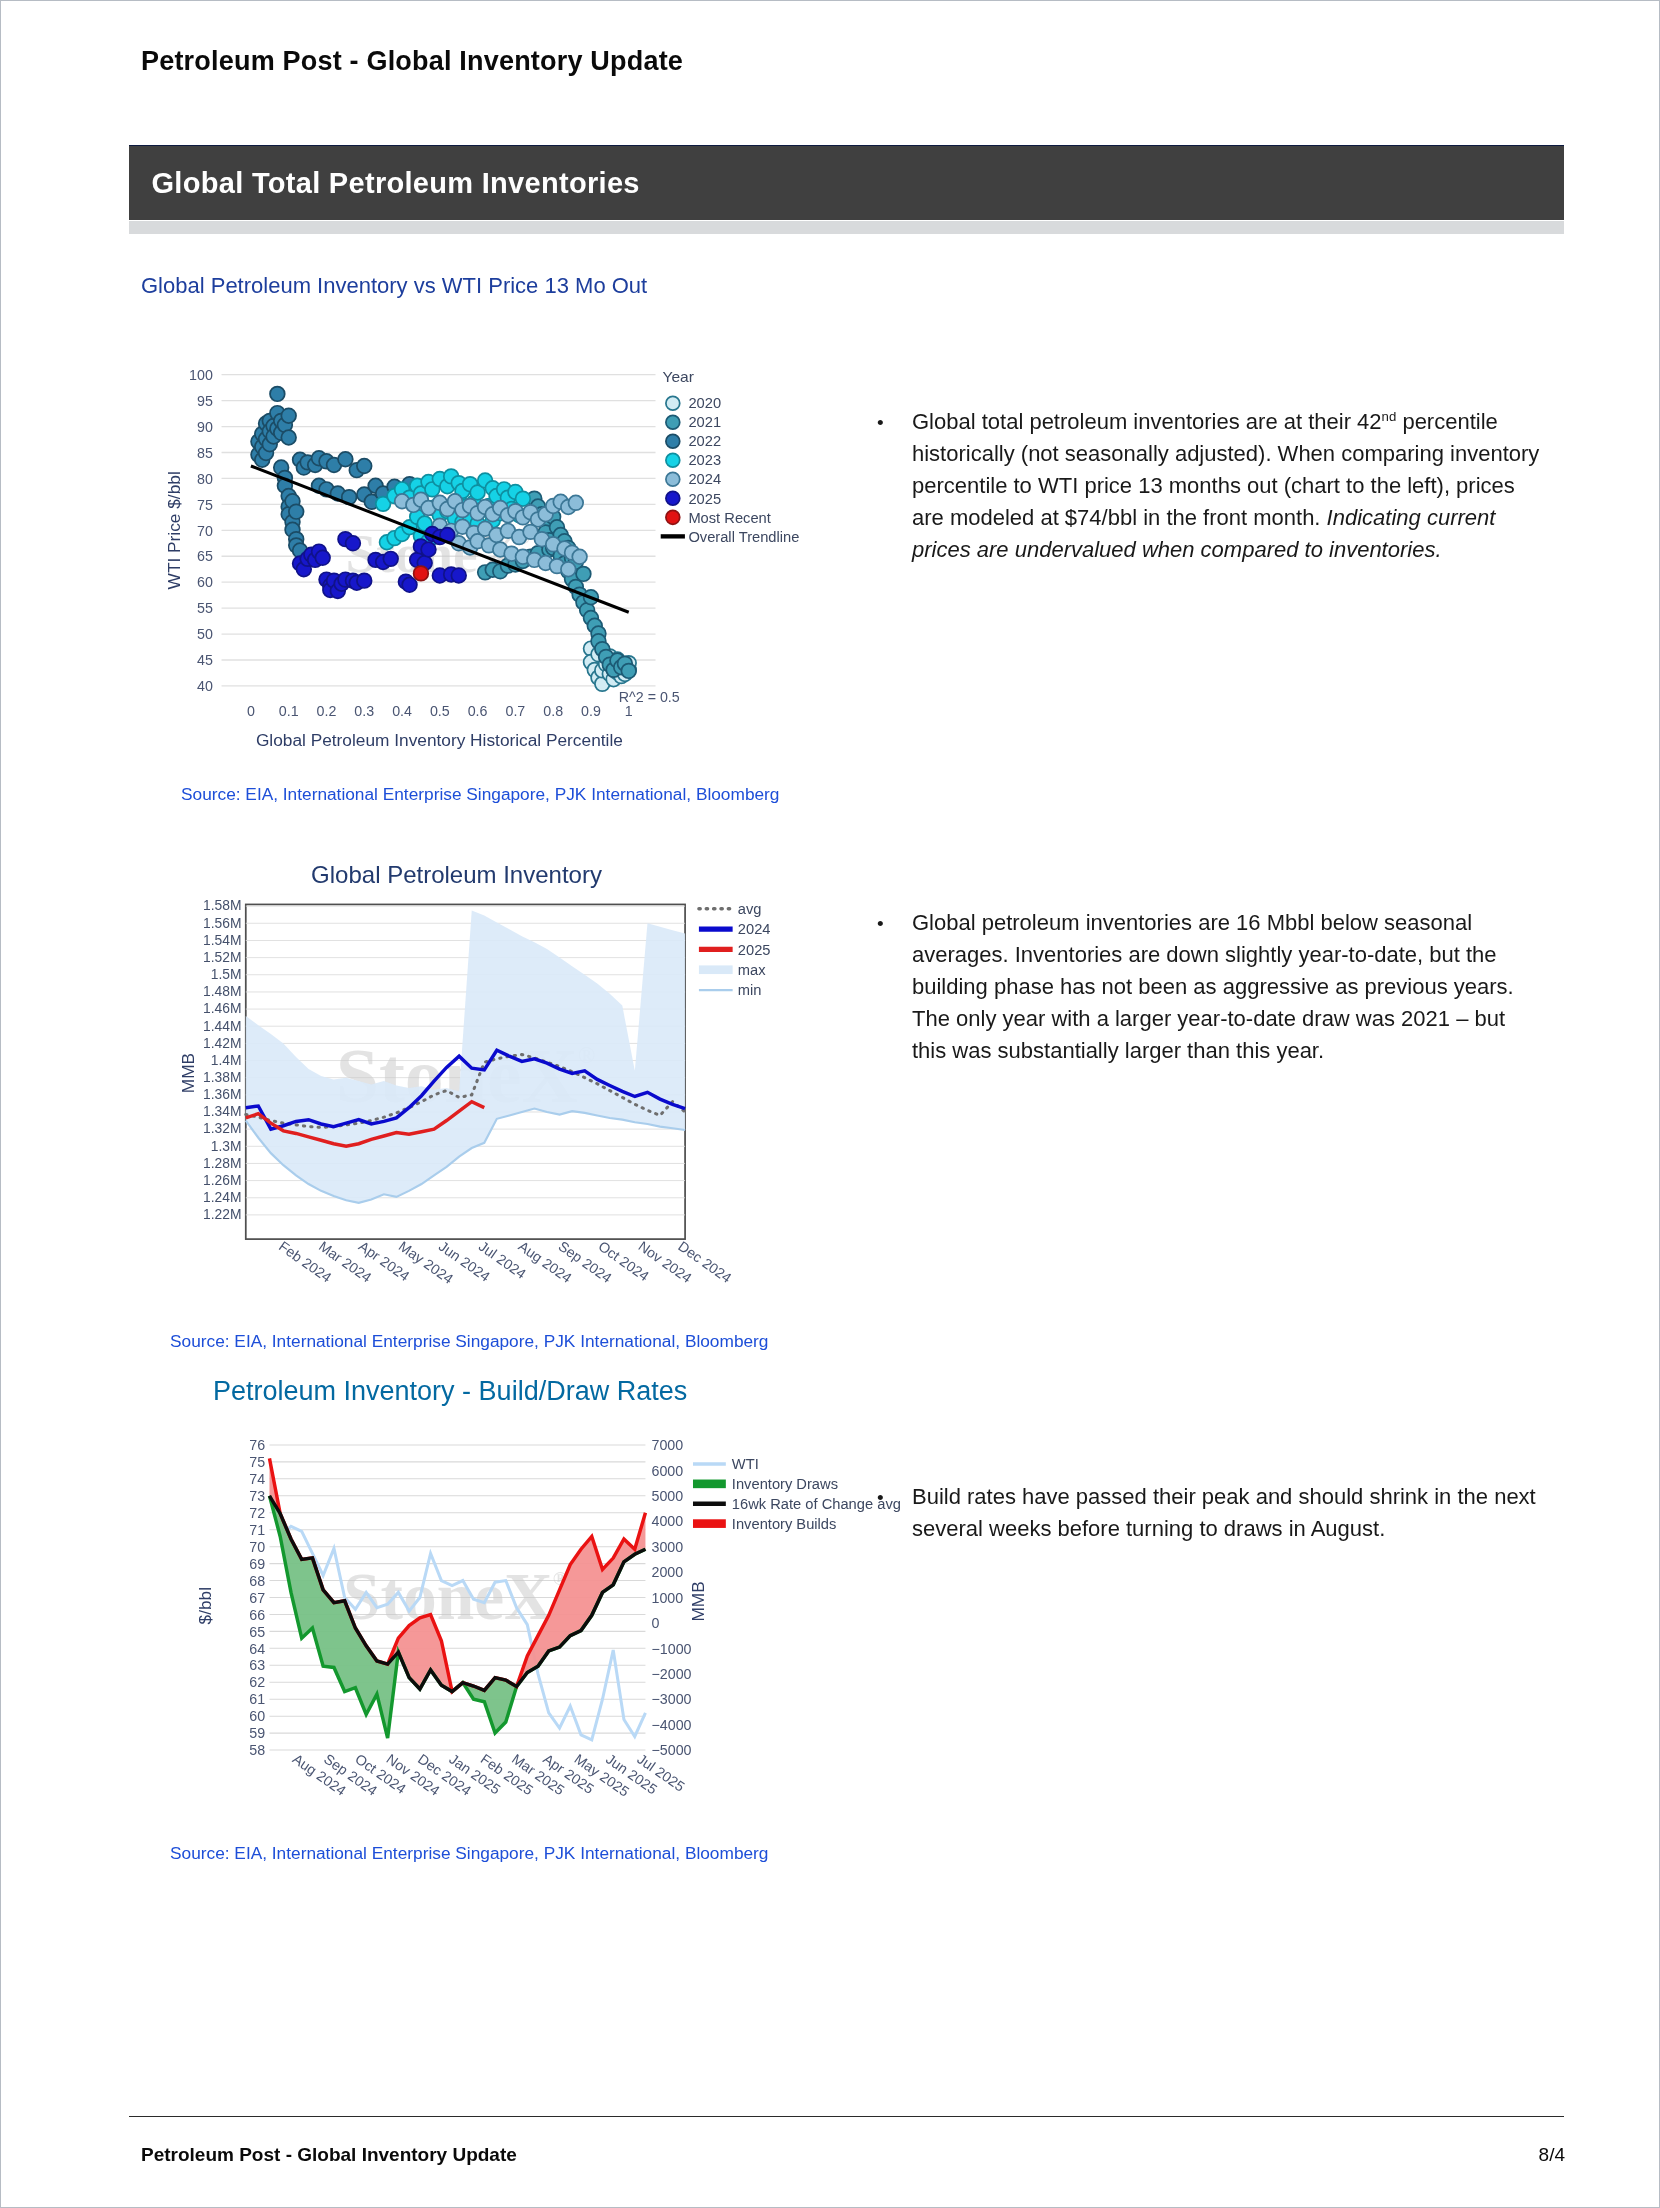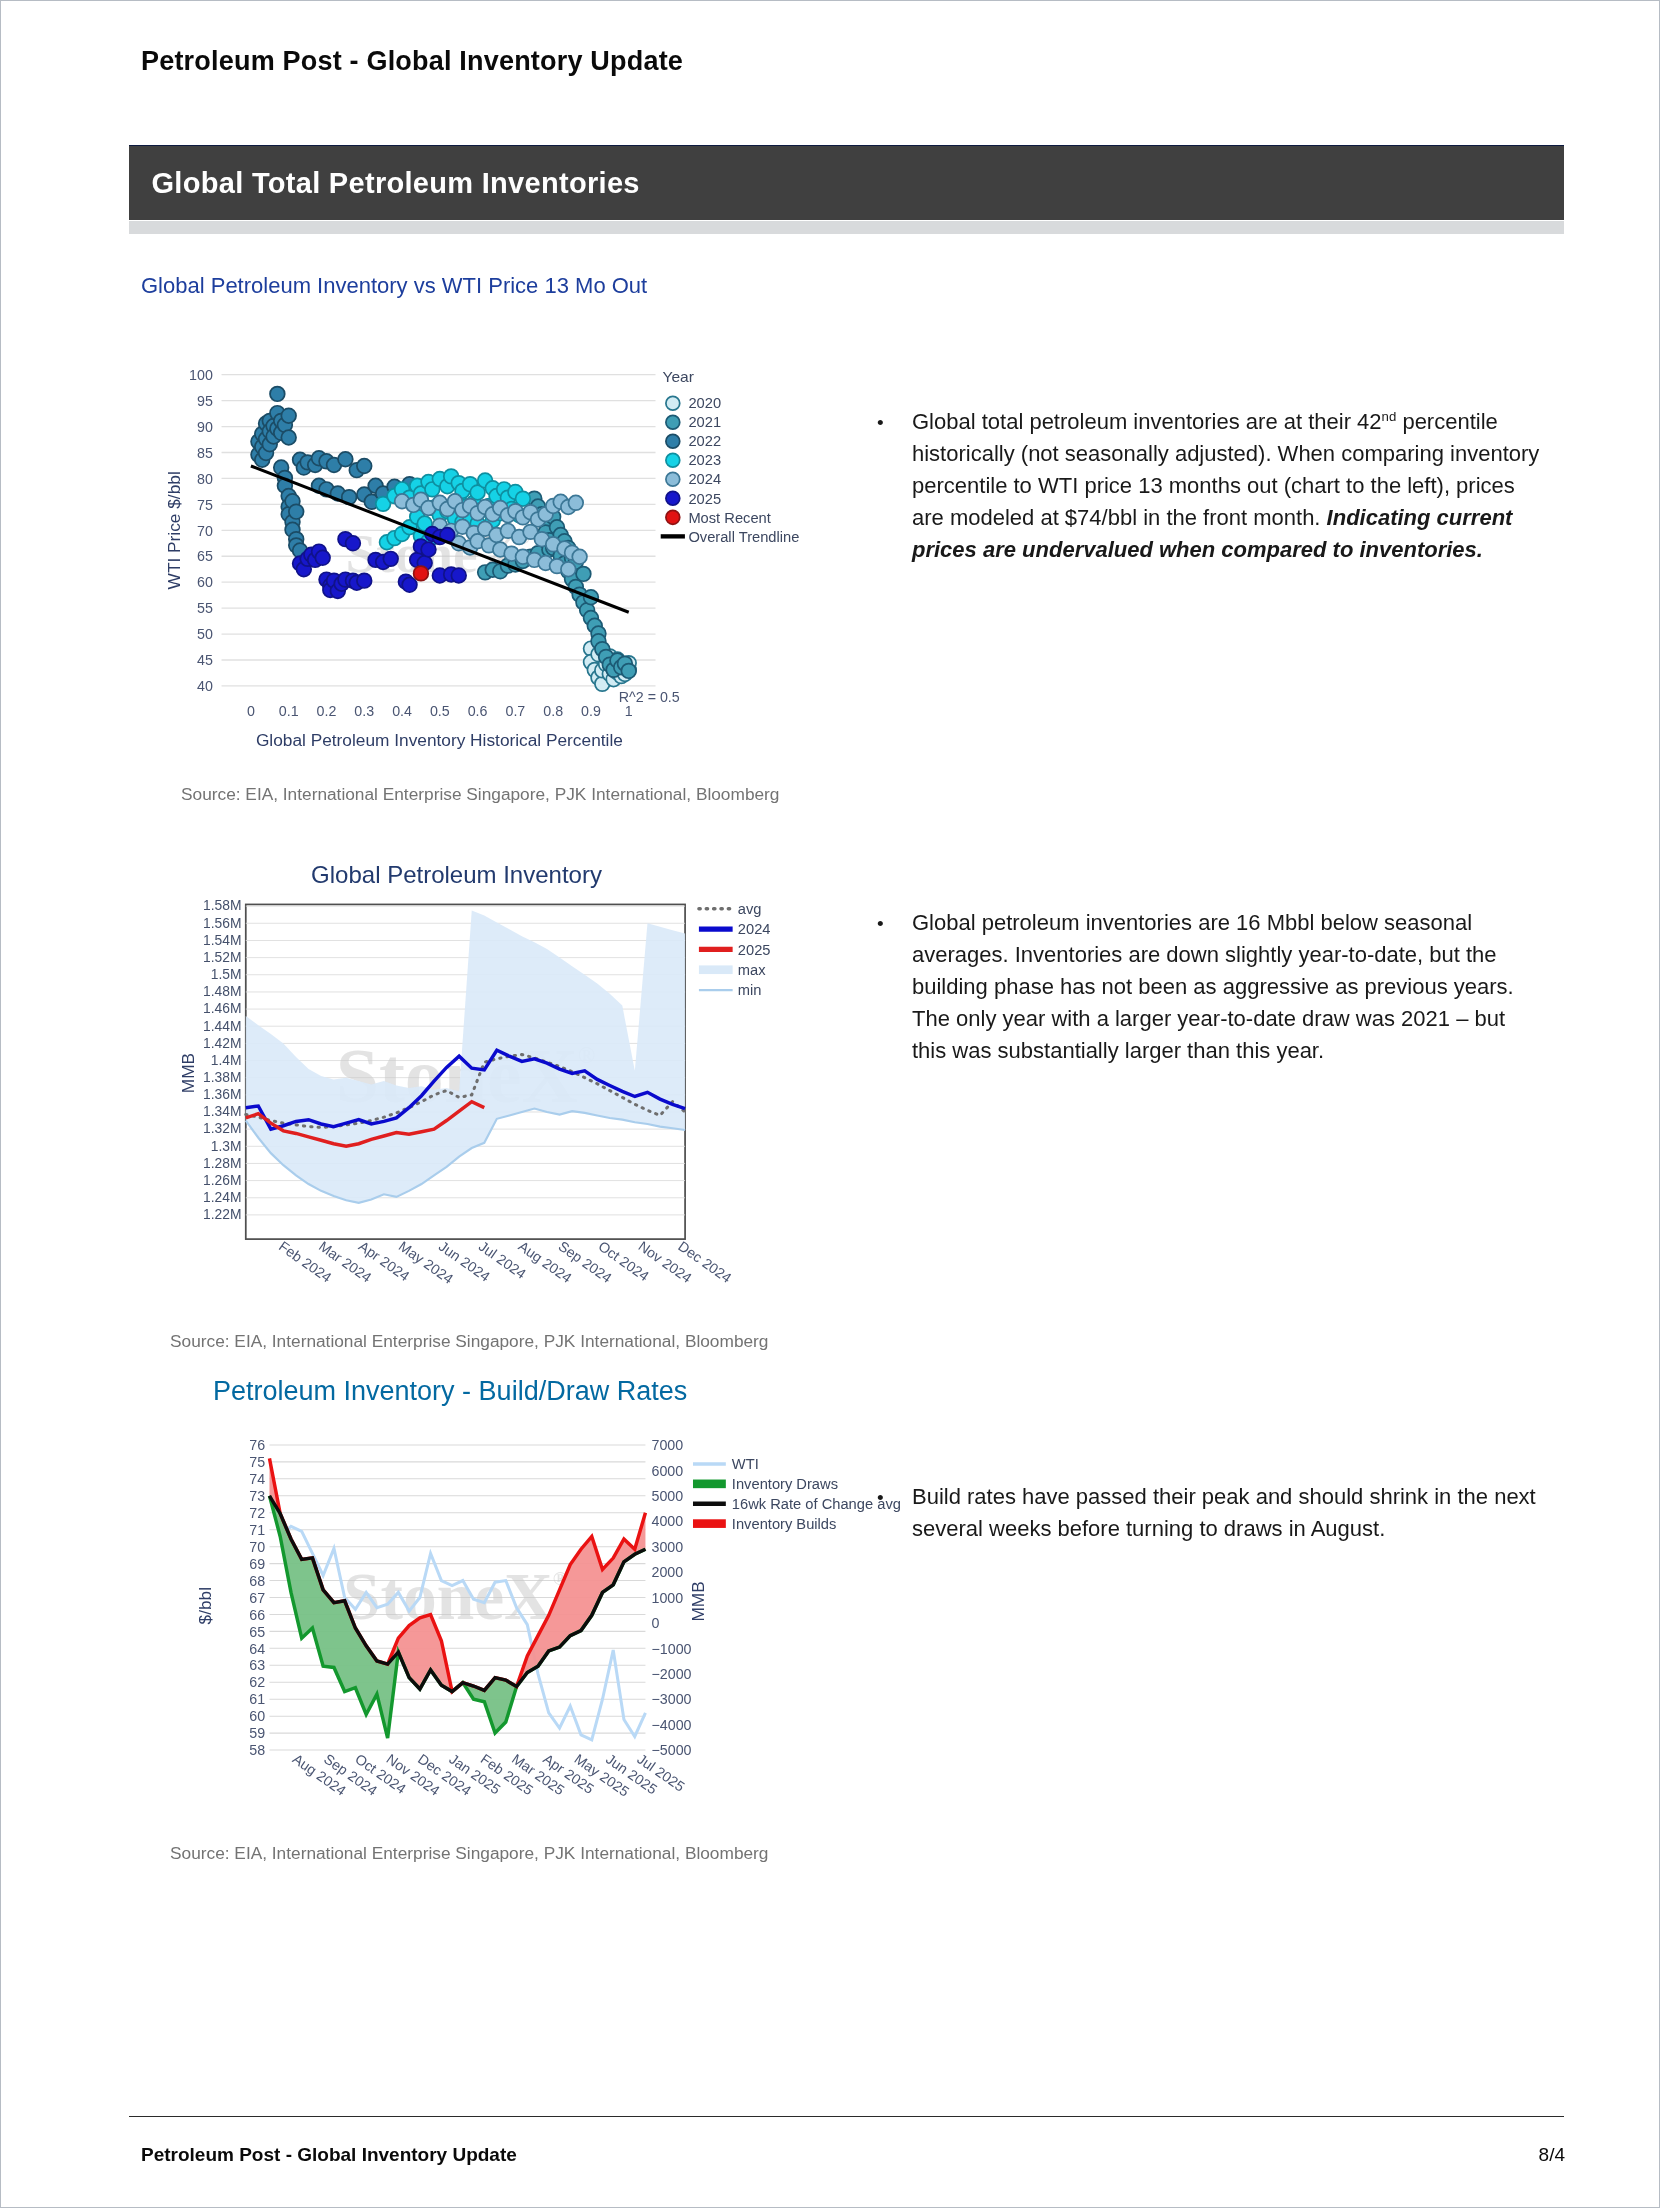--- a/index.html
+++ b/index.html
@@ -8,28 +8,28 @@
         border:0.9px solid #b6bcc4;box-sizing:border-box;overflow:hidden;}
   .abs{position:absolute;}
   .header-title{left:140px;top:45px;font-size:27px;font-weight:600;color:#0a0a0a;letter-spacing:0.2px;}
   .banner{left:128px;top:144px;width:1435px;height:74px;background:#404040;border-top:1.7px solid #0d1a40;}
   .banner-text{position:absolute;left:22.5px;top:50%;transform:translateY(-50%);
                color:#ffffff;font-size:29px;font-weight:bold;letter-spacing:0.3px;}
   .banner-strip{left:128px;top:220px;width:1435px;height:13px;background:#d8dadc;}
   .sec-title{left:140px;top:272px;font-size:22px;font-weight:500;color:#1d3e9d;}
   .c2-title{left:236px;top:860px;width:439px;text-align:center;font-size:24px;font-weight:500;color:#223a6e;}
   .c3-title{left:212px;top:1375px;font-size:27px;font-weight:500;color:#0369a1;}
-  .source{font-size:17.3px;color:#737373;text-align:right;}
+  .source{font-size:17.3px;color:#1d4ed8;text-align:right;}
   .src1{left:180px;top:783px;} .src2{left:169px;top:1330px;} .src3{left:169px;top:1842px;}
   .bullet{width:674px;font-size:22px;line-height:32px;color:#191919;}
   .b1{left:869px;top:405px;} .b2{left:869px;top:906px;} .b3{left:869px;top:1480px;}
   .bdot{position:absolute;left:7px;top:0.9px;font-size:19px;}
   .btext{display:block;margin-left:42px;}
   .btext sup{font-size:60%;vertical-align:super;line-height:0;}
-  .emph{font-weight:bold;font-style:italic;}
+  .emph{font-weight:normal;font-style:italic;}
   .chart{overflow:visible;}
   #chart1{left:160px;top:359px;width:683px;height:415px;}
   #chart2{left:173px;top:886px;width:761px;height:437px;}
   #chart3{left:195px;top:1397px;width:739px;height:450px;}
   .footer-line{left:128px;top:2115px;width:1435px;height:0;border-top:1.7px solid #2b2b2b;}
   .footer-title{left:140px;top:2143px;font-size:19px;font-weight:bold;color:#0a0a0a;}
   .footer-page{left:1384px;top:2143px;width:180px;text-align:right;font-size:19px;color:#0a0a0a;}
   
   .tick{font-family:"Liberation Sans",sans-serif;font-size:16.5px;fill:#4a5572;}
   .tickS{font-family:"Liberation Sans",sans-serif;font-size:16px;fill:#44506b;}

